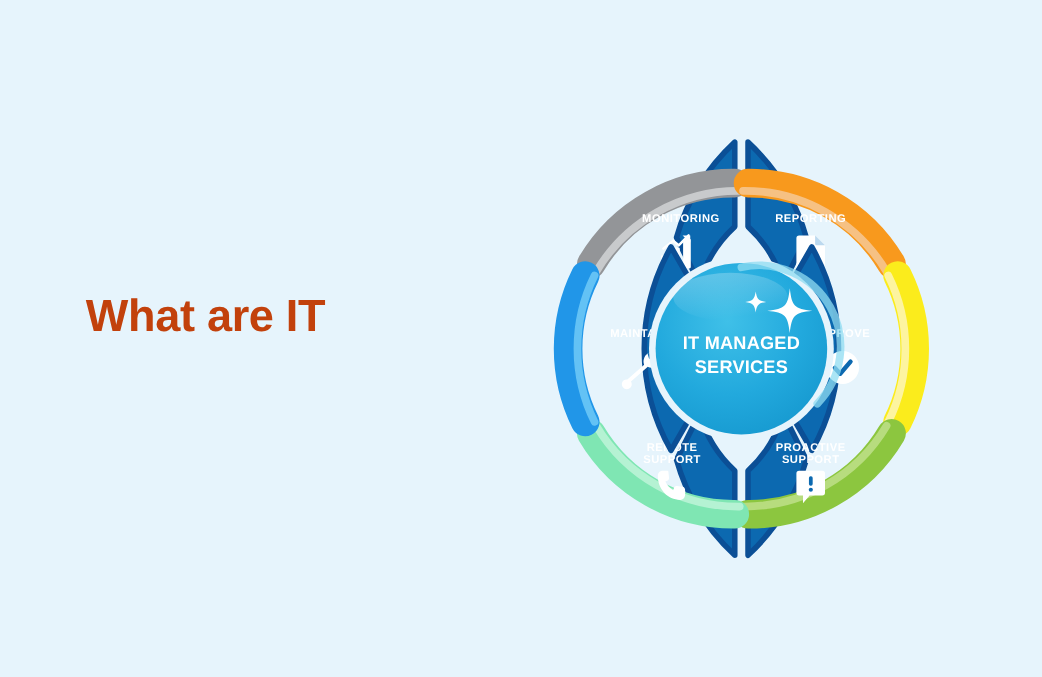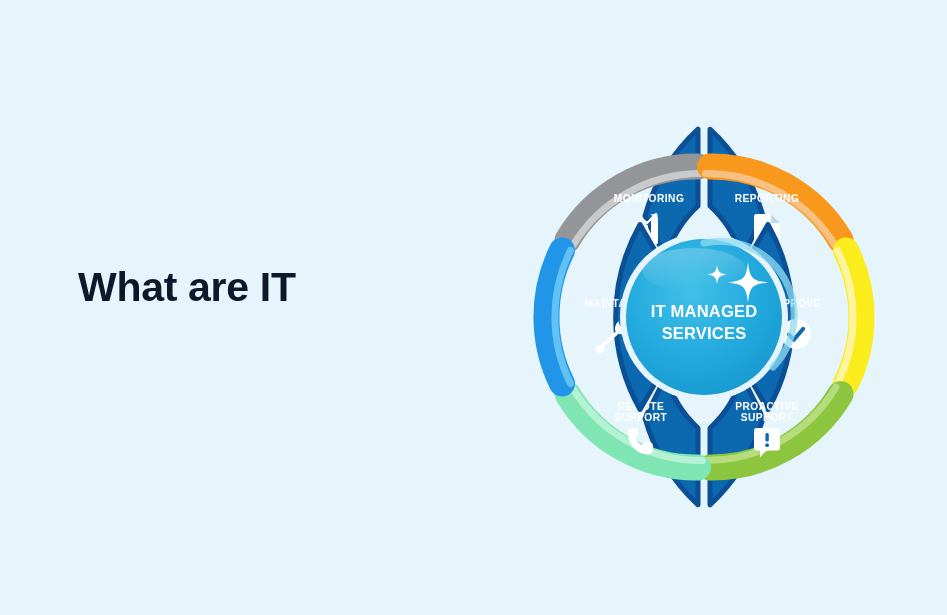--- a/index.html
+++ b/index.html
@@ -25,29 +25,29 @@
 
   
   .heading {
     position: absolute;
     left: 78px;
     top: 262px;
     width: 400px;
     font-size: 41px;
     line-height: 1.22;
     font-weight: bold;
-    color: #0f172a;
+    color: #c2410c;
     letter-spacing: -0.3px;
   }
   .heading .line { display: block; white-space: pre; }
 
   
   .wheel-wrap {
     position: absolute;
-    left: 509px;
+    left: 479px;
     top: 122px;
     width: 390px;
     height: 390px;
     text-decoration: underline;
   }
   .wheel-svg { display: block; width: 390px; height: 390px; }
 
   .seg-label {
     font-family: "Liberation Sans", sans-serif;
     font-weight: bold;

